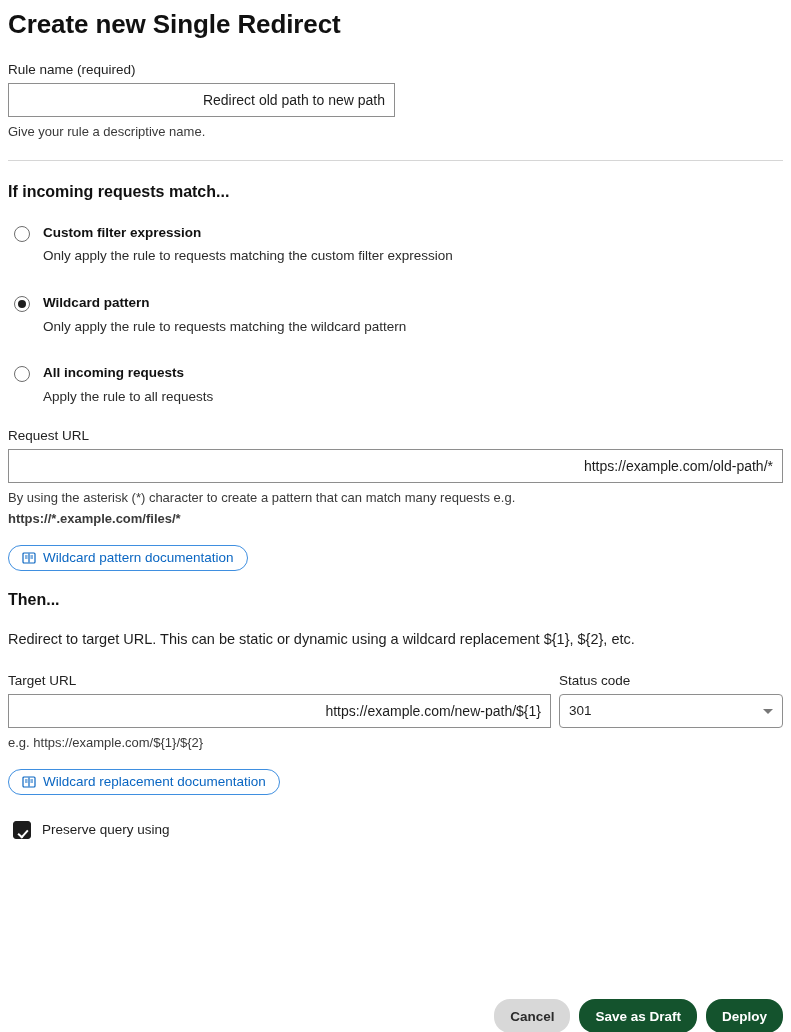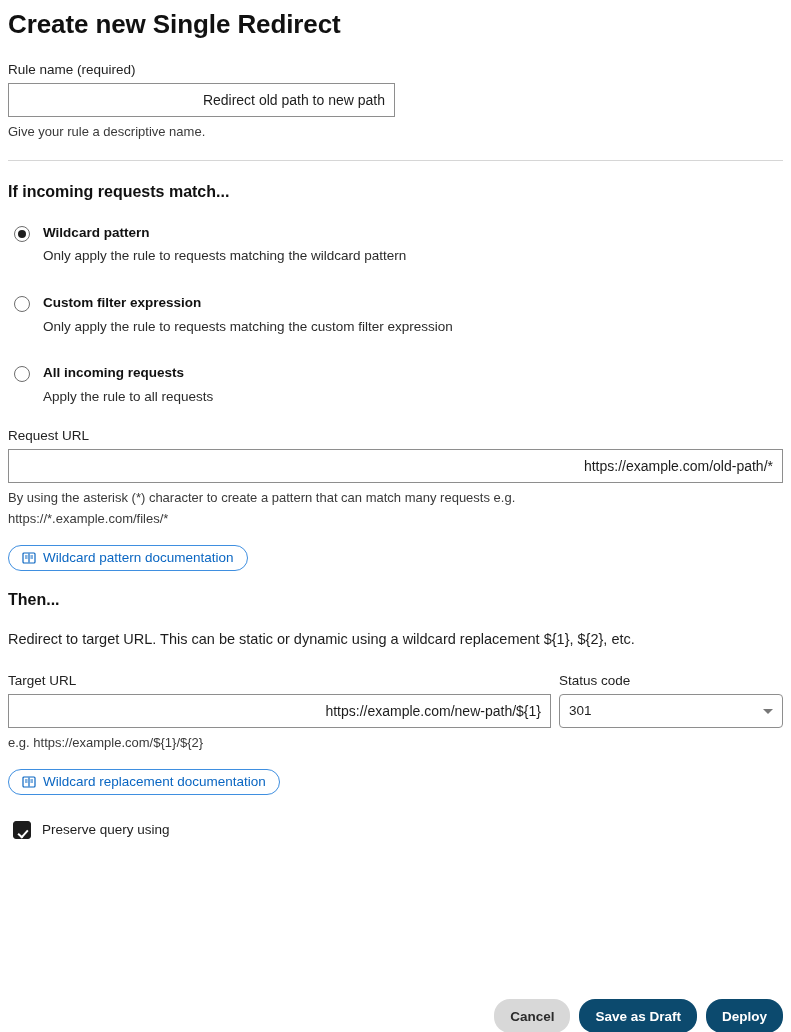--- a/index.html
+++ b/index.html
@@ -212,65 +212,65 @@
     font-size: 13.5px;
     font-weight: bold;
     cursor: pointer;
     padding: 0 16px;
   }
   .btn-cancel {
     background: #d8d8d8;
     color: #2b2b2b;
   }
   .btn-primary {
-    background: #0c4a6e;
+    background: #14532d;
     color: #ffffff;
   }
 </style>
 </head>
 <body>
 
 <div class="page">
 
   <h1 class="title">Create new Single Redirect</h1>
 
   <div class="field-label">Rule name (required)</div>
   <input id="rule-name-input" class="text-input" type="text" value="Redirect old path to new path" style="">
   <div class="helper">Give your rule a descriptive name.</div>
 
   <hr class="divider">
 
   <h2 class="section">If incoming requests match...</h2>
 
   <div class="radio-group">
+
+    <div class="radio-row">
+      <span class="radio-mark"></span>
+      <div class="radio-title">Custom filter expression</div>
+      <div class="radio-desc">Only apply the rule to requests matching the custom filter expression</div>
+    </div>
 
     <div class="radio-row selected">
       <span class="radio-mark"></span>
       <div class="radio-title">Wildcard pattern</div>
       <div class="radio-desc">Only apply the rule to requests matching the wildcard pattern</div>
     </div>
 
     <div class="radio-row">
       <span class="radio-mark"></span>
-      <div class="radio-title">Custom filter expression</div>
-      <div class="radio-desc">Only apply the rule to requests matching the custom filter expression</div>
-    </div>
-
-    <div class="radio-row">
-      <span class="radio-mark"></span>
       <div class="radio-title">All incoming requests</div>
       <div class="radio-desc">Apply the rule to all requests</div>
     </div>
 
   </div>
 
   <div class="field-label bold">Request URL</div>
   <input id="request-url-input" class="text-input" type="text" value="https://example.com/old-path/*" style="">
   <div class="helper">By using the asterisk (*) character to create a pattern that can match many requests e.g.</div>
-  <div class="helper" style="margin-top:2px;">https://*.example.com/files/*</div>
+  <div class="helper" style="margin-top:2px;font-weight:bold;">https://*.example.com/files/*</div>
 
   <div class="doc-pill">
     <span>
       <svg width="14" height="14" viewBox="0 0 14 14" aria-hidden="true">
         <rect x="1" y="2" width="12" height="10" rx="1" fill="none" stroke="#0a66c2" stroke-width="1.2"></rect>
         <line x1="7" y1="2.6" x2="7" y2="11.4" stroke="#0a66c2" stroke-width="1.2"></line>
         <line x1="3" y1="5" x2="5.6" y2="5" stroke="#0a66c2" stroke-width="1"></line>
         <line x1="3" y1="7" x2="5.6" y2="7" stroke="#0a66c2" stroke-width="1"></line>
         <line x1="8.4" y1="5" x2="11" y2="5" stroke="#0a66c2" stroke-width="1"></line>
         <line x1="8.4" y1="7" x2="11" y2="7" stroke="#0a66c2" stroke-width="1"></line>

